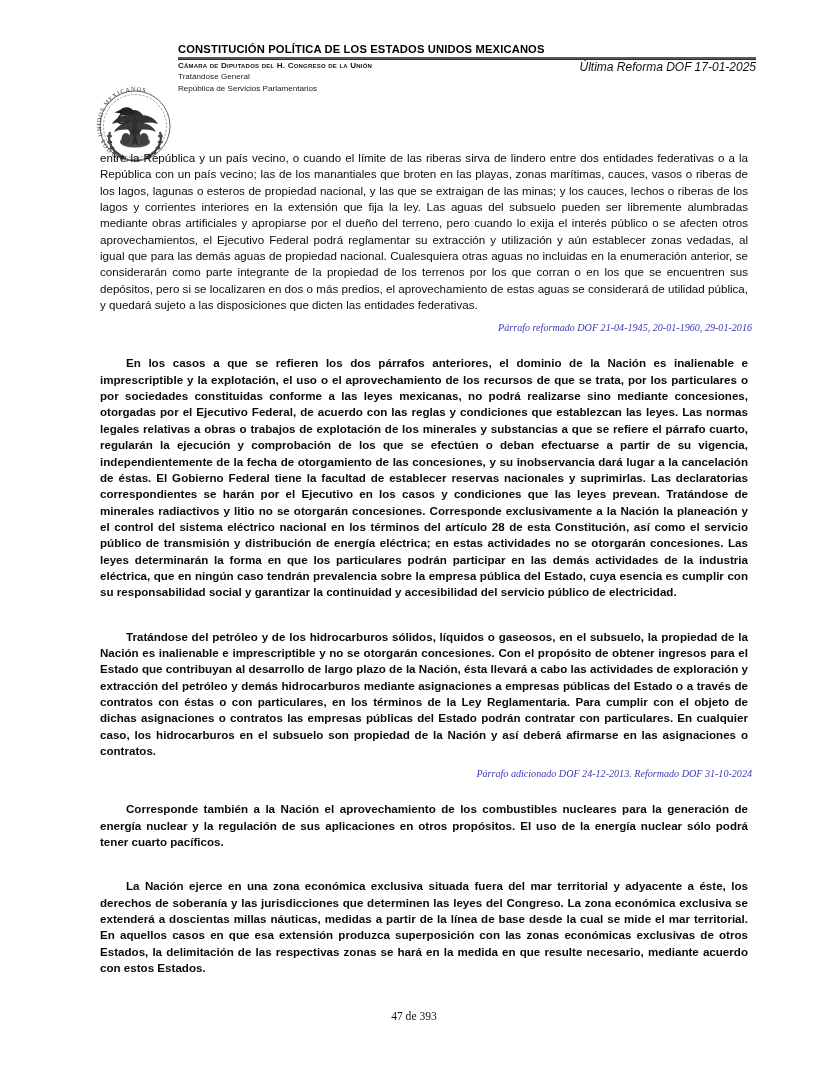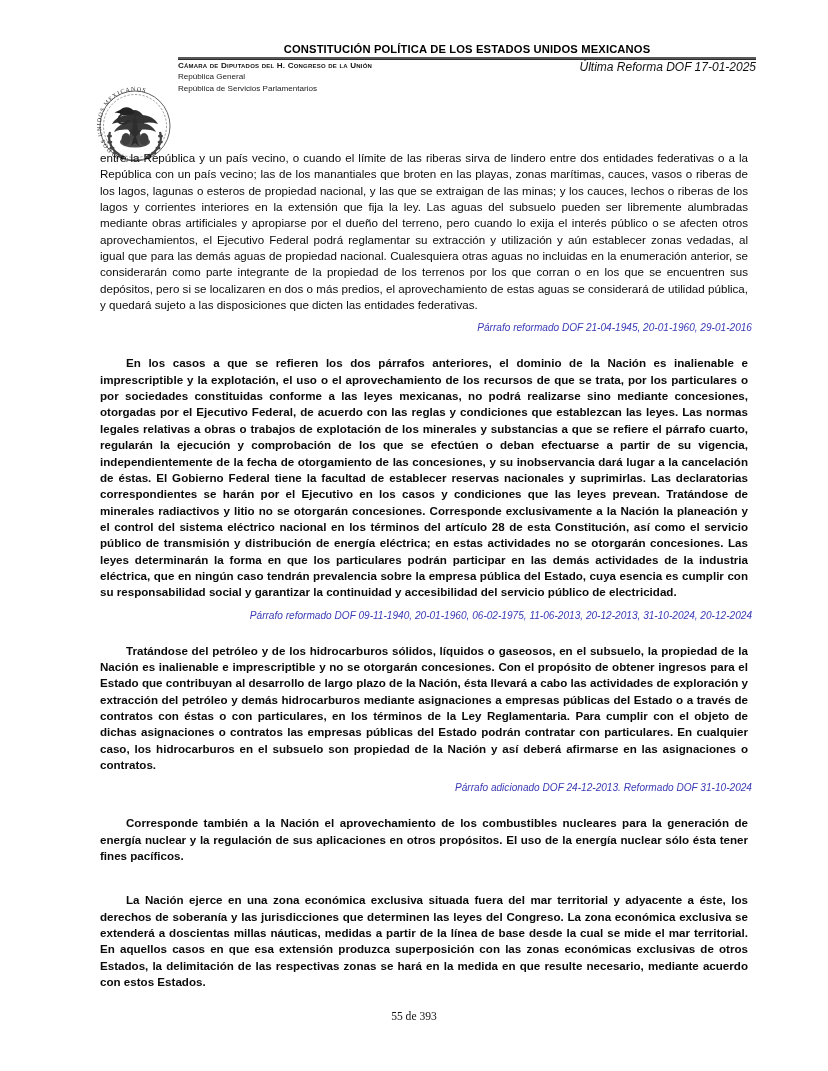--- a/index.html
+++ b/index.html
@@ -43,21 +43,21 @@
   .header-right {
     position: absolute;
     left: 178px;
     top: 0;
     width: 578px;
   }
   .header-title {
     font-size: 11.2px;
     font-weight: bold;
     letter-spacing: 0.15px;
-    text-align: center;
+    text-align: left;
     line-height: 14px;
     color: #000;
     white-space: nowrap;
   }
   .header-rule {
     margin-top: 1px;
     width: 578px;
     height: 3px;
     background: #595959;
     border-bottom: 1px solid #2b2b2b;
@@ -107,21 +107,21 @@
     text-indent: 0;
     color: #0a0a0a;
     font-family: "Liberation Sans", sans-serif;
   }
   p.body.indent {
     text-indent: 26px;
     font-weight: bold;
   }
   p.note {
     margin: 0;
-    font-family: Liberation Sans, sans-serif;
+    font-family: Liberation Serif, serif;
     font-style: italic;
     font-size: 10.1px;
     line-height: 14px;
     text-align: right;
     color: #3a3ab5;
   }
   .gap-sm { height: 4px; }
   .gap-para { height: 16px; }
 
   
@@ -192,53 +192,52 @@
 
         <path d="M28 72 C34 76 44 76 50 72 C44 74 34 74 28 72 Z" fill="#555"></path>
       </svg>
     </div>
 
     <div class="header-right">
       <div class="header-title">CONSTITUCIÓN POLÍTICA DE LOS ESTADOS UNIDOS MEXICANOS</div>
       <div class="header-rule"></div>
       <div class="header-sub">
         <div class="camara">Cámara de Diputados del H. Congreso de la Unión</div>
-        <div class="sec-line">República General</div>
+        <div class="sec-line">Tratándose General</div>
         <div class="sec-line">República de Servicios Parlamentarios</div>
         <div class="reforma">Última Reforma DOF 17-01-2025</div>
       </div>
     </div>
   </div>
 
   <div class="content">
 
     <p class="body">entre la República y un país vecino, o cuando el límite de las riberas sirva de lindero entre dos entidades federativas o a la República con un país vecino; las de los manantiales que broten en las playas, zonas marítimas, cauces, vasos o riberas de los lagos, lagunas o esteros de propiedad nacional, y las que se extraigan de las minas; y los cauces, lechos o riberas de los lagos y corrientes interiores en la extensión que fija la ley. Las aguas del subsuelo pueden ser libremente alumbradas mediante obras artificiales y apropiarse por el dueño del terreno, pero cuando lo exija el interés público o se afecten otros aprovechamientos, el Ejecutivo Federal podrá reglamentar su extracción y utilización y aún establecer zonas vedadas, al igual que para las demás aguas de propiedad nacional. Cualesquiera otras aguas no incluidas en la enumeración anterior, se considerarán como parte integrante de la propiedad de los terrenos por los que corran o en los que se encuentren sus depósitos, pero si se localizaren en dos o más predios, el aprovechamiento de estas aguas se considerará de utilidad pública, y quedará sujeto a las disposiciones que dicten las entidades federativas.</p>
     <div class="gap-sm"></div>
     <p class="note">Párrafo reformado DOF 21-04-1945, 20-01-1960, 29-01-2016</p>
 
     <div class="gap-para"></div>
 
     <p class="body indent">En los casos a que se refieren los dos párrafos anteriores, el dominio de la Nación es inalienable e imprescriptible y la explotación, el uso o el aprovechamiento de los recursos de que se trata, por los particulares o por sociedades constituidas conforme a las leyes mexicanas, no podrá realizarse sino mediante concesiones, otorgadas por el Ejecutivo Federal, de acuerdo con las reglas y condiciones que establezcan las leyes. Las normas legales relativas a obras o trabajos de explotación de los minerales y substancias a que se refiere el párrafo cuarto, regularán la ejecución y comprobación de los que se efectúen o deban efectuarse a partir de su vigencia, independientemente de la fecha de otorgamiento de las concesiones, y su inobservancia dará lugar a la cancelación de éstas. El Gobierno Federal tiene la facultad de establecer reservas nacionales y suprimirlas. Las declaratorias correspondientes se harán por el Ejecutivo en los casos y condiciones que las leyes prevean. Tratándose de minerales radiactivos y litio no se otorgarán concesiones. Corresponde exclusivamente a la Nación la planeación y el control del sistema eléctrico nacional en los términos del artículo 28 de esta Constitución, así como el servicio público de transmisión y distribución de energía eléctrica; en estas actividades no se otorgarán concesiones. Las leyes determinarán la forma en que los particulares podrán participar en las demás actividades de la industria eléctrica, que en ningún caso tendrán prevalencia sobre la empresa pública del Estado, cuya esencia es cumplir con su responsabilidad social y garantizar la continuidad y accesibilidad del servicio público de electricidad.</p>
     <div class="gap-sm"></div>
-    <p class="note">Párrafo reformado DOF 09-11-1940, 20-01-1960, 06-02-1975, 11-06-2013, 20-12-2013, 31-10-2024, 20-12-2024</p>
 
     <div class="gap-para"></div>
 
     <p class="body indent">Tratándose del petróleo y de los hidrocarburos sólidos, líquidos o gaseosos, en el subsuelo, la propiedad de la Nación es inalienable e imprescriptible y no se otorgarán concesiones. Con el propósito de obtener ingresos para el Estado que contribuyan al desarrollo de largo plazo de la Nación, ésta llevará a cabo las actividades de exploración y extracción del petróleo y demás hidrocarburos mediante asignaciones a empresas públicas del Estado o a través de contratos con éstas o con particulares, en los términos de la Ley Reglamentaria. Para cumplir con el objeto de dichas asignaciones o contratos las empresas públicas del Estado podrán contratar con particulares. En cualquier caso, los hidrocarburos en el subsuelo son propiedad de la Nación y así deberá afirmarse en las asignaciones o contratos.</p>
     <div class="gap-sm"></div>
     <p class="note">Párrafo adicionado DOF 24-12-2013. Reformado DOF 31-10-2024</p>
 
     <div class="gap-para"></div>
 
-    <p class="body indent">Corresponde también a la Nación el aprovechamiento de los combustibles nucleares para la generación de energía nuclear y la regulación de sus aplicaciones en otros propósitos. El uso de la energía nuclear sólo ésta tener fines pacíficos.</p>
+    <p class="body indent">Corresponde también a la Nación el aprovechamiento de los combustibles nucleares para la generación de energía nuclear y la regulación de sus aplicaciones en otros propósitos. El uso de la energía nuclear sólo podrá tener cuarto pacíficos.</p>
     <div class="gap-sm"></div>
 
     <div class="gap-para"></div>
 
     <p class="body indent">La Nación ejerce en una zona económica exclusiva situada fuera del mar territorial y adyacente a éste, los derechos de soberanía y las jurisdicciones que determinen las leyes del Congreso. La zona económica exclusiva se extenderá a doscientas millas náuticas, medidas a partir de la línea de base desde la cual se mide el mar territorial. En aquellos casos en que esa extensión produzca superposición con las zonas económicas exclusivas de otros Estados, la delimitación de las respectivas zonas se hará en la medida en que resulte necesario, mediante acuerdo con estos Estados.</p>
 
   </div>
 
   <div class="footer">
-    <span>55 de 393</span>
+    <span>47 de 393</span>
   </div>
 
 </div>
 
 </body></html>

